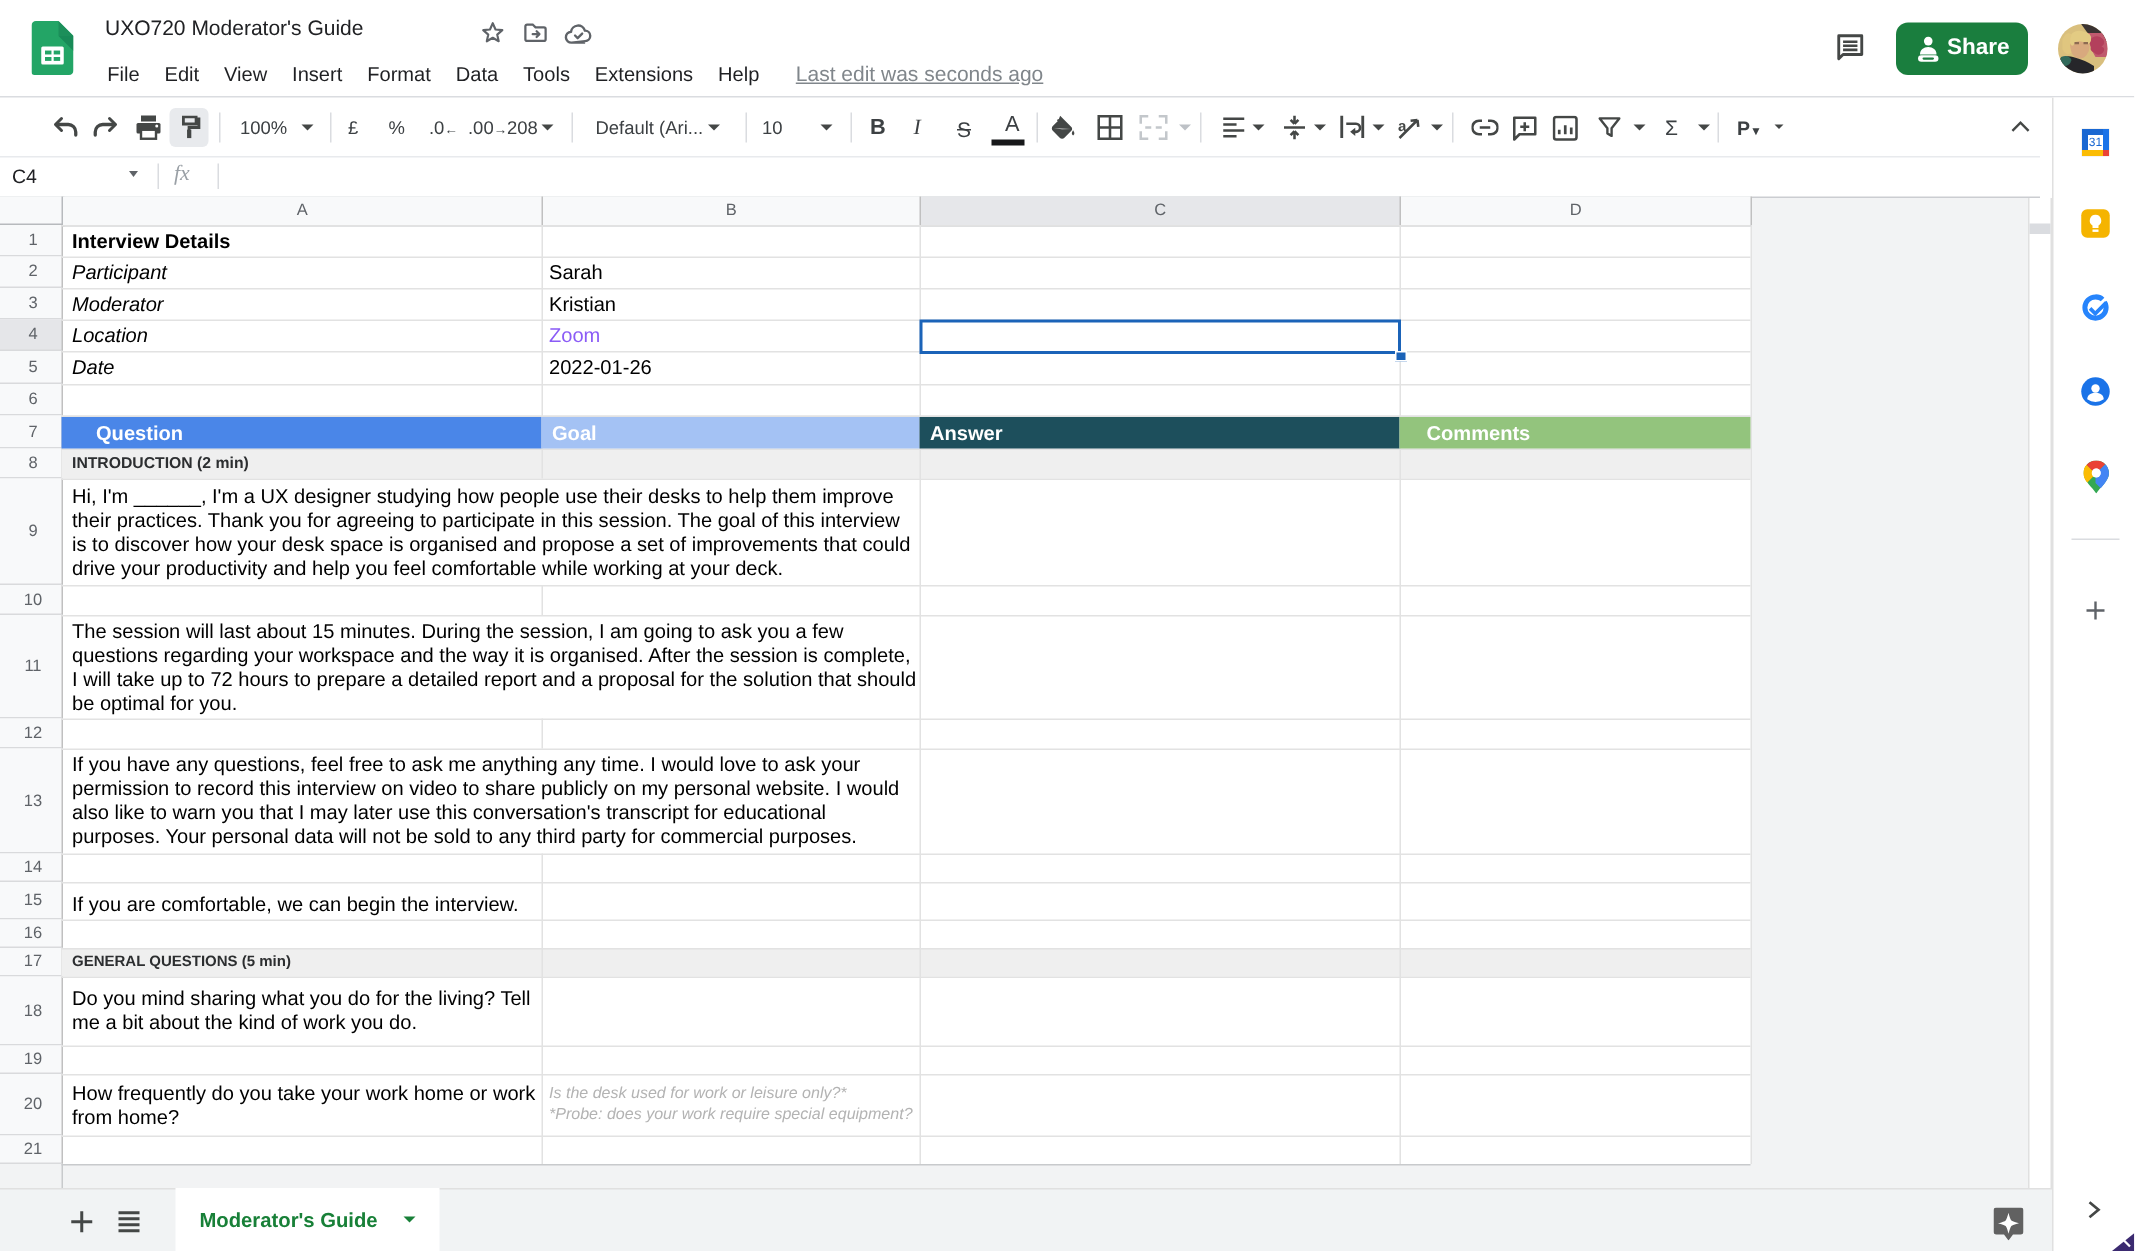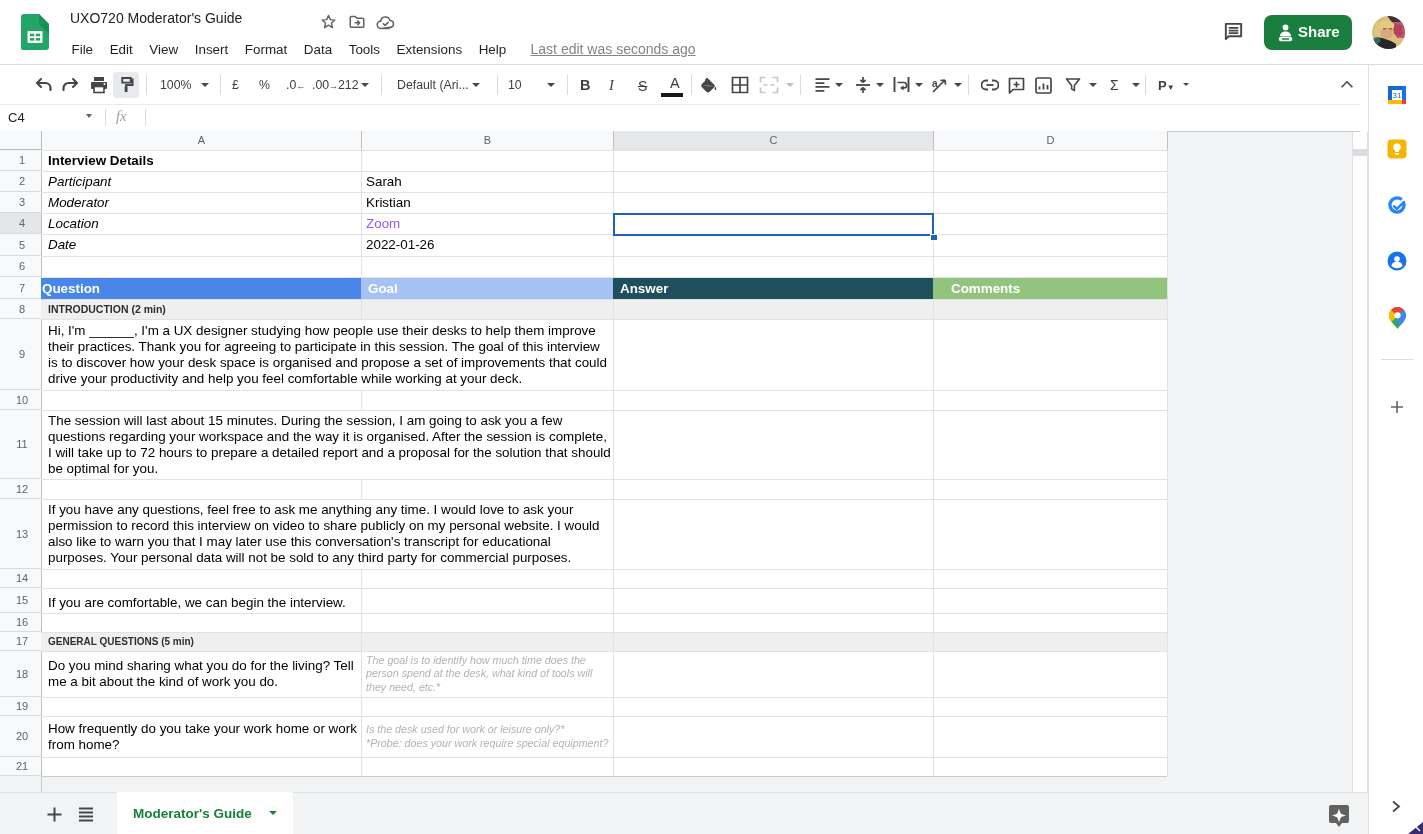--- a/index.html
+++ b/index.html
@@ -103,21 +103,21 @@
       <rect x="5.6" y="10" width="3" height="6" fill="#444746"></rect>
     </svg>
 <div class="tdiv" style="left:146px"></div>
 <div class="tt" style="left:160px">100%</div>
 <div class="arr" style="left:201px"></div>
 <div class="tdiv" style="left:220px"></div>
 <div class="tt" style="left:232px">£</div>
 <div class="tt" style="left:259px">%</div>
 <div class="tt" style="left:286px">.0<span style="font-size:9px">←</span></div>
 <div class="tt" style="left:312px">.00<span style="font-size:9px">→</span></div>
-<div class="tt" style="left:338px">212</div>
+<div class="tt" style="left:338px">208</div>
 <div class="arr" style="left:361px"></div>
 <div class="tdiv" style="left:381px"></div>
 <div class="tt" style="left:397px">Default (Ari...</div>
 <div class="arr" style="left:472px"></div>
 <div class="tdiv" style="left:497px"></div>
 <div class="tt" style="left:508px">10</div>
 <div class="arr" style="left:547px"></div>
 <div class="tdiv" style="left:567px"></div>
 <div class="tt" style="left:580px;font-weight:bold;font-size:14.5px;top:77px">B</div>
 <div class="tt" style="left:609px;font-style:italic;font-family:'Liberation Serif',serif;font-size:14.5px;top:77px">I</div>
@@ -244,39 +244,38 @@
 <div class="gl" style="left:41px;top:757px;width:1126px;height:1px"></div>
 <div class="gl" style="left:41px;top:776px;width:1126px;height:1px;background:#c8cacc"></div>
 <div class="gl" style="left:41px;top:277px;width:1126px;height:1px"></div>
 <div class="gl" style="left:361px;top:150px;width:1px;height:169px"></div>
 <div class="gl" style="left:361px;top:390px;width:1px;height:20px"></div>
 <div class="gl" style="left:361px;top:479px;width:1px;height:20px"></div>
 <div class="gl" style="left:361px;top:569px;width:1px;height:207px"></div>
 <div class="gl" style="left:613px;top:150px;width:1px;height:626px"></div>
 <div class="gl" style="left:933px;top:150px;width:1px;height:626px"></div>
 <div class="gl" style="left:1167px;top:150px;width:1px;height:626px"></div>
-<div class="a" style="left:41px;top:278px;width:320px;height:21px;background:#4a86e8;color:#fff;font-weight:bold;font-size:13.4px;line-height:21px;padding-left:1px">Question</div>
+<div class="a" style="left:41px;top:278px;width:320px;height:21px;background:#4a86e8;color:#fff;font-weight:bold;font-size:13.4px;line-height:21px;padding-left:23px">Question</div>
 <div class="a" style="left:361px;top:278px;width:252px;height:21px;background:#a4c2f4;color:#fff;font-weight:bold;font-size:13.4px;line-height:21px;padding-left:7px">Goal</div>
 <div class="a" style="left:613px;top:278px;width:320px;height:21px;background:#1d4f5c;color:#fff;font-weight:bold;font-size:13.4px;line-height:21px;padding-left:7px">Answer</div>
 <div class="a" style="left:933px;top:278px;width:234px;height:21px;background:#93c47d;color:#fff;font-weight:bold;font-size:13.4px;line-height:21px;padding-left:18px">Comments</div>
 <div class="ct" style="left:48px;top:152.5px;line-height:16px;font-size:13.4px;color:#000"><b>Interview Details</b></div>
 <div class="ct" style="left:48px;top:173.5px;line-height:16px;font-size:13.4px;color:#000;font-style:italic">Participant</div>
 <div class="ct" style="left:366px;top:173.5px;line-height:16px;font-size:13.4px;color:#000">Sarah</div>
 <div class="ct" style="left:48px;top:194.5px;line-height:16px;font-size:13.4px;color:#000;font-style:italic">Moderator</div>
 <div class="ct" style="left:366px;top:194.5px;line-height:16px;font-size:13.4px;color:#000">Kristian</div>
 <div class="ct" style="left:48px;top:215.5px;line-height:16px;font-size:13.4px;color:#000;font-style:italic">Location</div>
 <div class="ct" style="left:366px;top:215.5px;line-height:16px;font-size:13.4px;color:#8b5cf6">Zoom</div>
 <div class="ct" style="left:48px;top:237.0px;line-height:16px;font-size:13.4px;color:#000;font-style:italic">Date</div>
 <div class="ct" style="left:366px;top:237.0px;line-height:16px;font-size:13.4px;color:#000">2022-01-26</div>
 <div class="ct" style="left:48px;top:322.5px;line-height:16px;font-size:13.4px;color:#000">Hi, I'm ______, I'm a UX designer studying how people use their desks to help them improve<br>their practices. Thank you for agreeing to participate in this session. The goal of this interview<br>is to discover how your desk space is organised and propose a set of improvements that could<br>drive your productivity and help you feel comfortable while working at your deck.</div>
 <div class="ct" style="left:48px;top:412.5px;line-height:16px;font-size:13.4px;color:#000">The session will last about 15 minutes. During the session, I am going to ask you a few<br>questions regarding your workspace and the way it is organised. After the session is complete,<br>I will take up to 72 hours to prepare a detailed report and a proposal for the solution that should<br>be optimal for you.</div>
 <div class="ct" style="left:48px;top:502.0px;line-height:16px;font-size:13.4px;color:#000">If you have any questions, feel free to ask me anything any time. I would love to ask your<br>permission to record this interview on video to share publicly on my personal website. I would<br>also like to warn you that I may later use this conversation's transcript for educational<br>purposes. Your personal data will not be sold to any third party for commercial purposes.</div>
 <div class="ct" style="left:48px;top:594.5px;line-height:16px;font-size:13.4px;color:#000">If you are comfortable, we can begin the interview.</div>
 <div class="ct" style="left:48px;top:658.0px;line-height:16px;font-size:13.4px;color:#000">Do you mind sharing what you do for the living? Tell<br>me a bit about the kind of work you do.</div>
-<div class="ct" style="left:366px;top:654.2px;line-height:13.2px;font-size:10.7px;color:#b3b3b3;font-style:italic">The goal is to identify how much time does the<br>person spend at the desk, what kind of tools will<br>they need, etc.*</div>
 <div class="ct" style="left:48px;top:720.5px;line-height:16px;font-size:13.4px;color:#000">How frequently do you take your work home or work<br>from home?</div>
 <div class="ct" style="left:366px;top:723.3px;line-height:13.2px;font-size:10.7px;color:#b3b3b3;font-style:italic">Is the desk used for work or leisure only?*<br>*Probe: does your work require special equipment?</div>
 <div class="a" style="left:613px;top:213px;width:321px;height:23px;border:2px solid #1b63b8"></div>
 <div class="a" style="left:930px;top:234px;width:8px;height:7px;background:#1b63b8;border:1px solid #fff"></div>
 <div class="a" style="left:1352px;top:132px;width:16px;height:660px;background:#fff;border-left:1px solid #e0e0e0;border-right:1px solid #e0e0e0"></div>
 <div class="a" style="left:1353px;top:149px;width:14px;height:7px;background:#dadce0"></div>
 <div class="a" style="left:41px;top:776px;width:1px;height:16px;background:#c8cacc"></div>
 <div class="a" style="left:0;top:792px;width:1368px;height:42px;background:#f1f3f4;border-top:1px solid #e0e0e0"></div>
 <svg class="ic" style="left:46px;top:806px" width="17" height="17" viewBox="0 0 17 17">
       <path d="M8.5 1.5 v14 M1.5 8.5 h14" stroke="#444746" stroke-width="2"></path>

